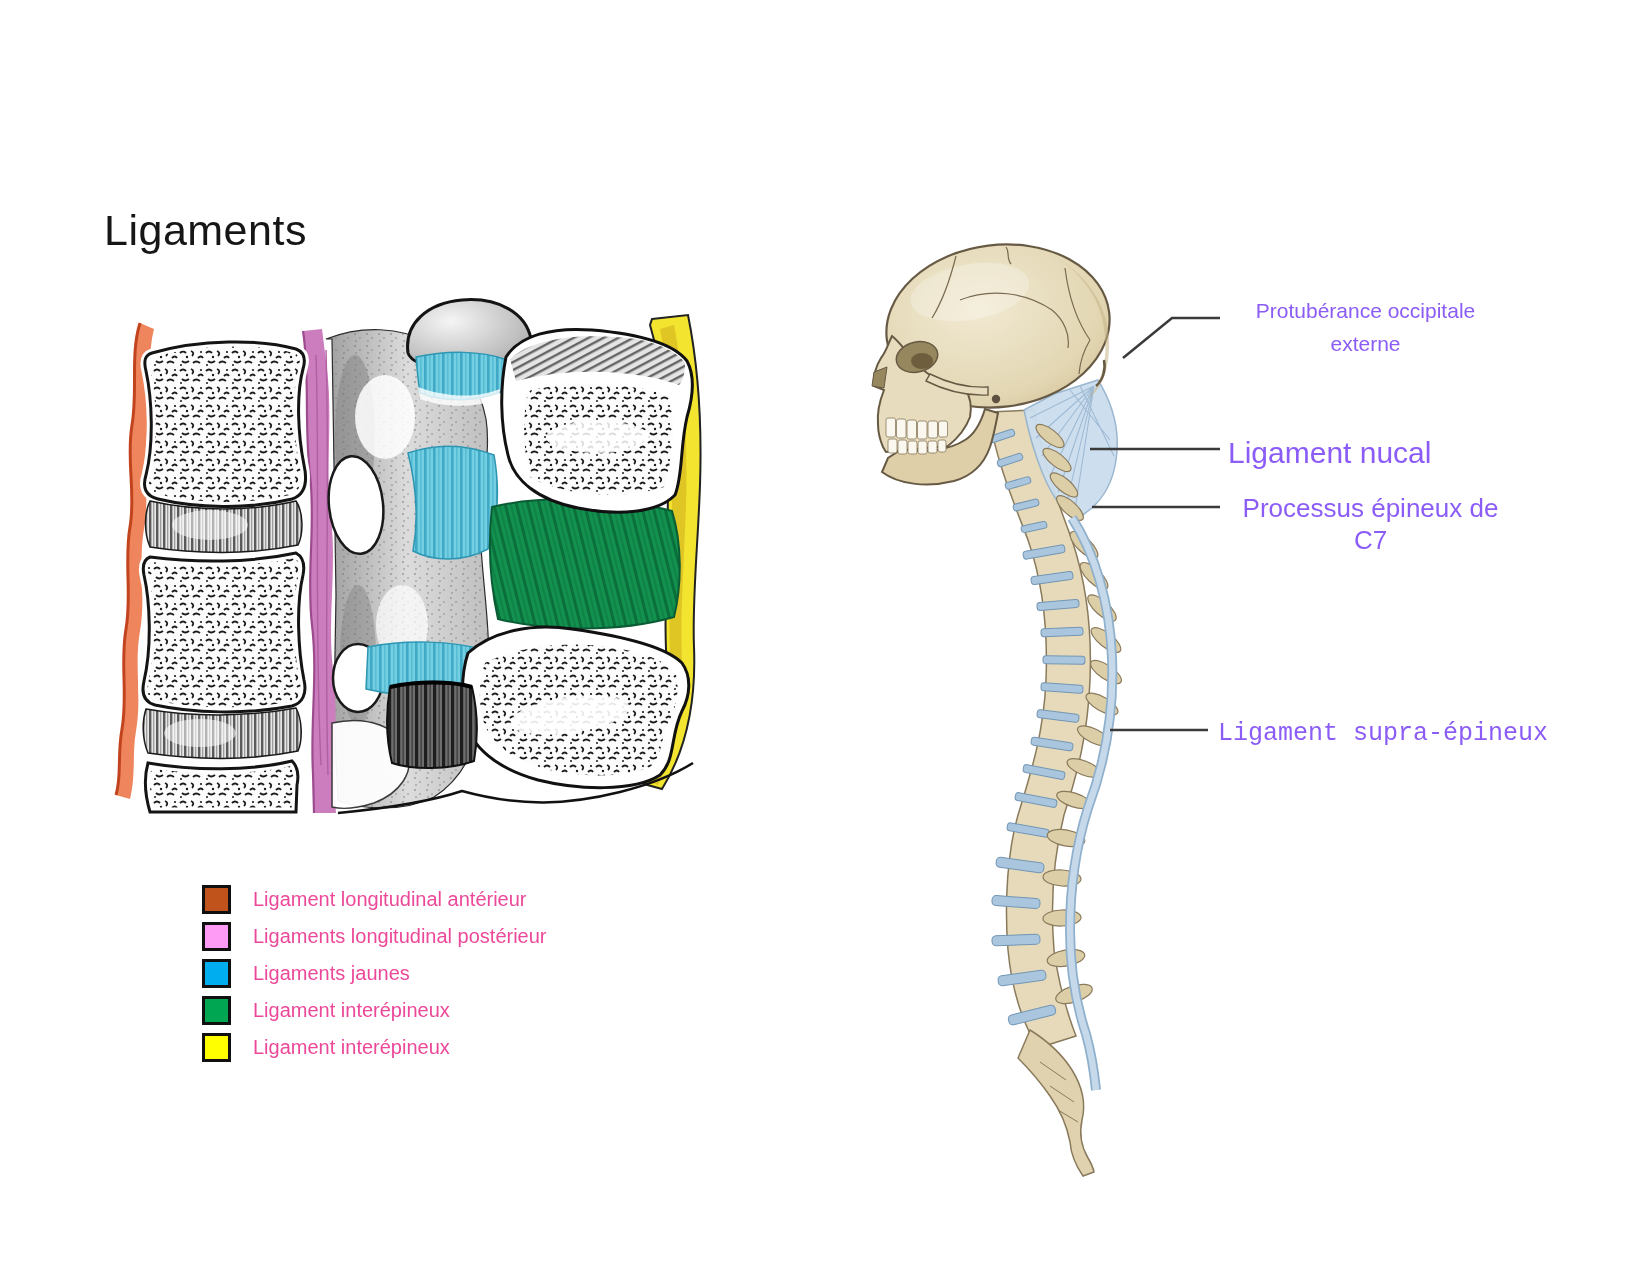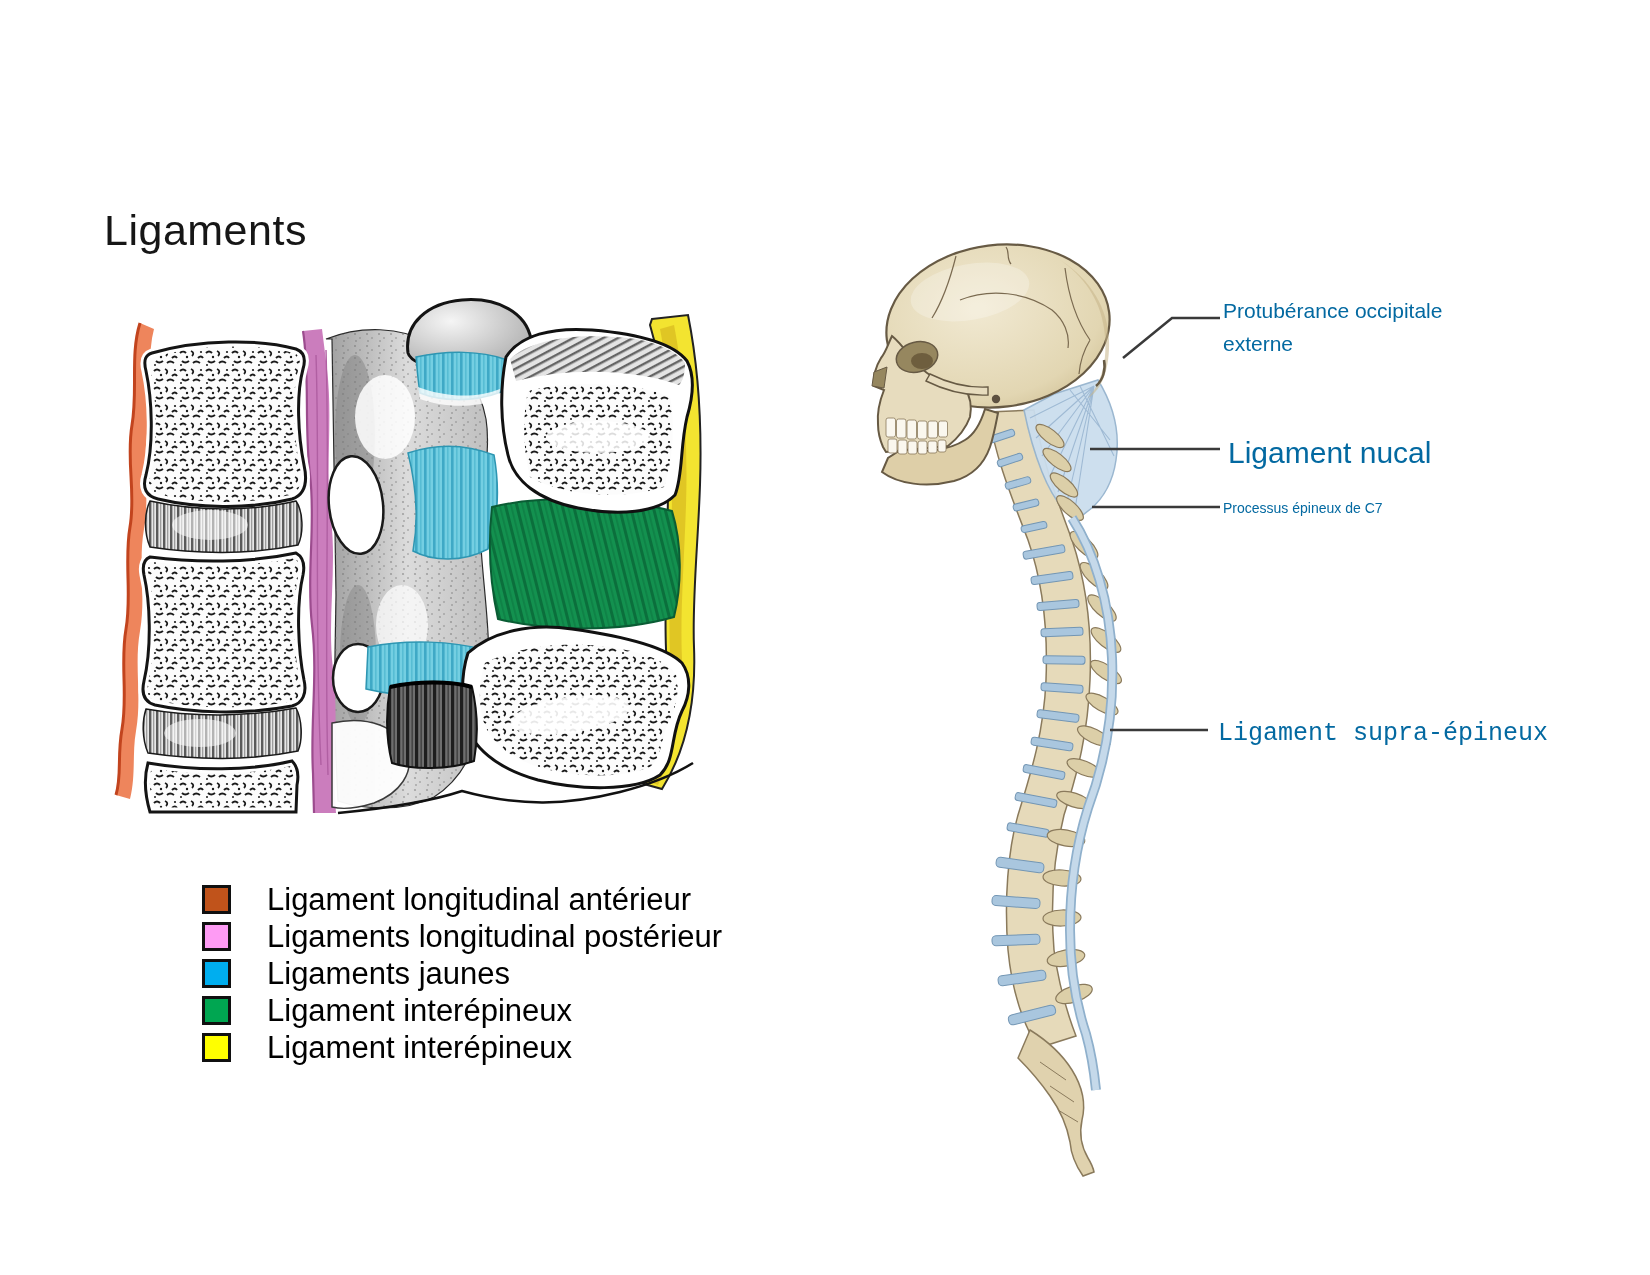--- a/index.html
+++ b/index.html
@@ -10,31 +10,31 @@
   .page-title { position:absolute; left:104px; top:206px; font-size:43px;
                 color:#161616; letter-spacing:0.5px; }
 
   
   #left-fig  { position:absolute; left:100px; top:295px; width:620px; height:520px; }
   
   #right-fig { position:absolute; left:860px; top:240px; width:420px; height:940px; }
   
   #leader-lines { position:absolute; left:1080px; top:300px; width:150px; height:440px; }
 
-  .ann { position:absolute; color:#0369a1; }
+  .ann { position:absolute; color:#8b5cf6;text-align:center; }
   .ann-protub { left:1223px; top:294px; width:285px; font-size:21px; line-height:33px; }
   .ann-nucal  { left:1228px; top:436px; font-size:30px; }
-  .ann-c7     { left:1223px; top:492px; width:295px; font-size:14px; line-height:32px; }
+  .ann-c7     { left:1223px; top:492px; width:295px; font-size:26px; line-height:32px; }
   .ann-supra  { left:1218px; top:719px; font-size:25px;font-family:Liberation Mono, monospace; }
 
   .legend { position:absolute; left:202px; top:885px; display:flex;
             flex-direction:column; gap:8px; }
   .legend-row { display:flex; align-items:center; height:29px; }
   .legend-swatch { width:29px; height:29px; border:3px solid #101010; flex:0 0 29px; }
-  .legend-label { margin-left:36px; font-size:31px; color:#000000; white-space:nowrap; }
+  .legend-label { margin-left:22px; font-size:20px; color:#ec4899; white-space:nowrap; }
 </style>
 </head>
 <body>
 
 <div id="canvas">
 
   <div class="page-title">Ligaments</div>
 
   <svg id="left-fig" viewBox="0 0 620 520">
     <defs>

